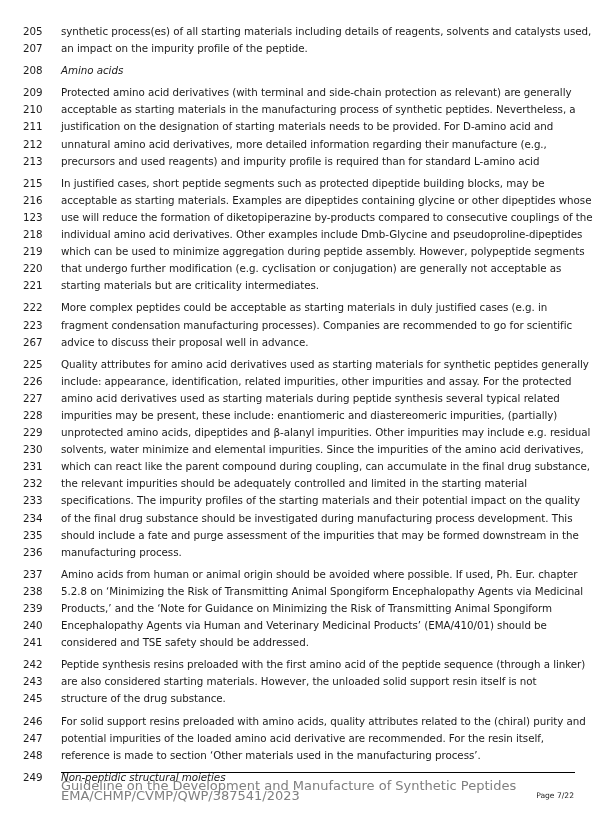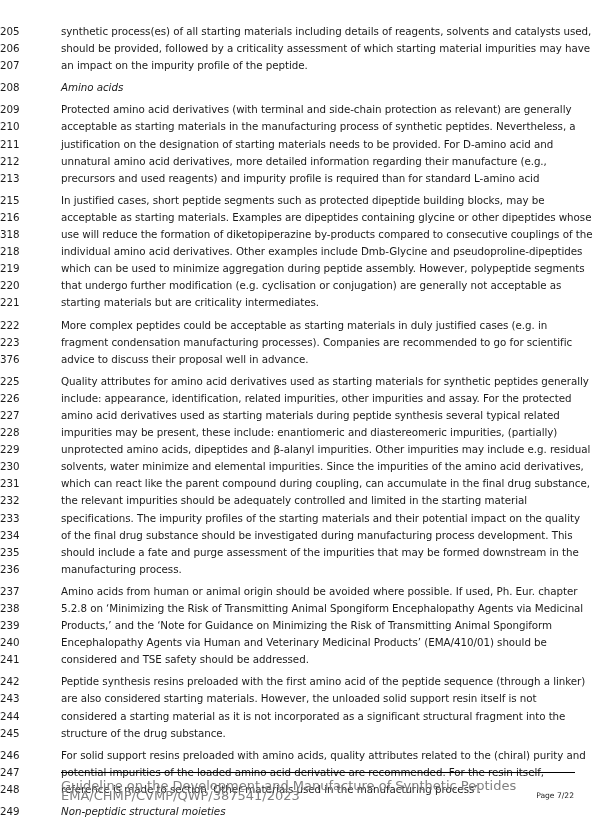--- a/index.html
+++ b/index.html
@@ -26,20 +26,21 @@
     }
     .line {
       display: flex;
       height: 17.1px;
       line-height: 17.1px;
       font-size: 10.3px;
       white-space: nowrap;
     }
     .ln {
       width: 61px;
+      padding-left: 23px;
       box-sizing: border-box;
       flex: 0 0 61px;
       color: #1a1a1a;
     }
     .txt {
       flex: 1 1 auto;
       letter-spacing: -0.05px;
     }
     .heading .txt {
       font-style: italic;
@@ -75,24 +76,20 @@
 </head>
 <body>
 
 <div class="page" id="page-body">
     <div class="para">
       <div class="line">
         <span class="ln">205</span>
         <span class="txt">synthetic process(es) of all starting materials including details of reagents, solvents and catalysts used,</span>
       </div>
       <div class="line">
-        <span class="ln">206</span>
-        <span class="txt">should be provided, followed by a criticality assessment of which starting material impurities may have</span>
-      </div>
-      <div class="line">
         <span class="ln">207</span>
         <span class="txt">an impact on the impurity profile of the peptide.</span>
       </div>
     </div>
     <div class="para heading">
       <div class="line">
         <span class="ln">208</span>
         <span class="txt">Amino acids</span>
       </div>
     </div>
@@ -121,21 +118,21 @@
     <div class="para">
       <div class="line">
         <span class="ln">215</span>
         <span class="txt">In justified cases, short peptide segments such as protected dipeptide building blocks, may be</span>
       </div>
       <div class="line">
         <span class="ln">216</span>
         <span class="txt">acceptable as starting materials. Examples are dipeptides containing glycine or other dipeptides whose</span>
       </div>
       <div class="line">
-        <span class="ln">318</span>
+        <span class="ln">123</span>
         <span class="txt">use will reduce the formation of diketopiperazine by-products compared to consecutive couplings of the</span>
       </div>
       <div class="line">
         <span class="ln">218</span>
         <span class="txt">individual amino acid derivatives. Other examples include Dmb-Glycine and pseudoproline-dipeptides</span>
       </div>
       <div class="line">
         <span class="ln">219</span>
         <span class="txt">which can be used to minimize aggregation during peptide assembly. However, polypeptide segments</span>
       </div>
@@ -151,21 +148,21 @@
     <div class="para">
       <div class="line">
         <span class="ln">222</span>
         <span class="txt">More complex peptides could be acceptable as starting materials in duly justified cases (e.g. in</span>
       </div>
       <div class="line">
         <span class="ln">223</span>
         <span class="txt">fragment condensation manufacturing processes). Companies are recommended to go for scientific</span>
       </div>
       <div class="line">
-        <span class="ln">376</span>
+        <span class="ln">267</span>
         <span class="txt">advice to discuss their proposal well in advance.</span>
       </div>
     </div>
     <div class="para">
       <div class="line">
         <span class="ln">225</span>
         <span class="txt">Quality attributes for amino acid derivatives used as starting materials for synthetic peptides generally</span>
       </div>
       <div class="line">
         <span class="ln">226</span>
@@ -235,24 +232,20 @@
       </div>
     </div>
     <div class="para">
       <div class="line">
         <span class="ln">242</span>
         <span class="txt">Peptide synthesis resins preloaded with the first amino acid of the peptide sequence (through a linker)</span>
       </div>
       <div class="line">
         <span class="ln">243</span>
         <span class="txt">are also considered starting materials. However, the unloaded solid support resin itself is not</span>
-      </div>
-      <div class="line">
-        <span class="ln">244</span>
-        <span class="txt">considered a starting material as it is not incorporated as a significant structural fragment into the</span>
       </div>
       <div class="line">
         <span class="ln">245</span>
         <span class="txt">structure of the drug substance.</span>
       </div>
     </div>
     <div class="para">
       <div class="line">
         <span class="ln">246</span>
         <span class="txt">For solid support resins preloaded with amino acids, quality attributes related to the (chiral) purity and</span>

